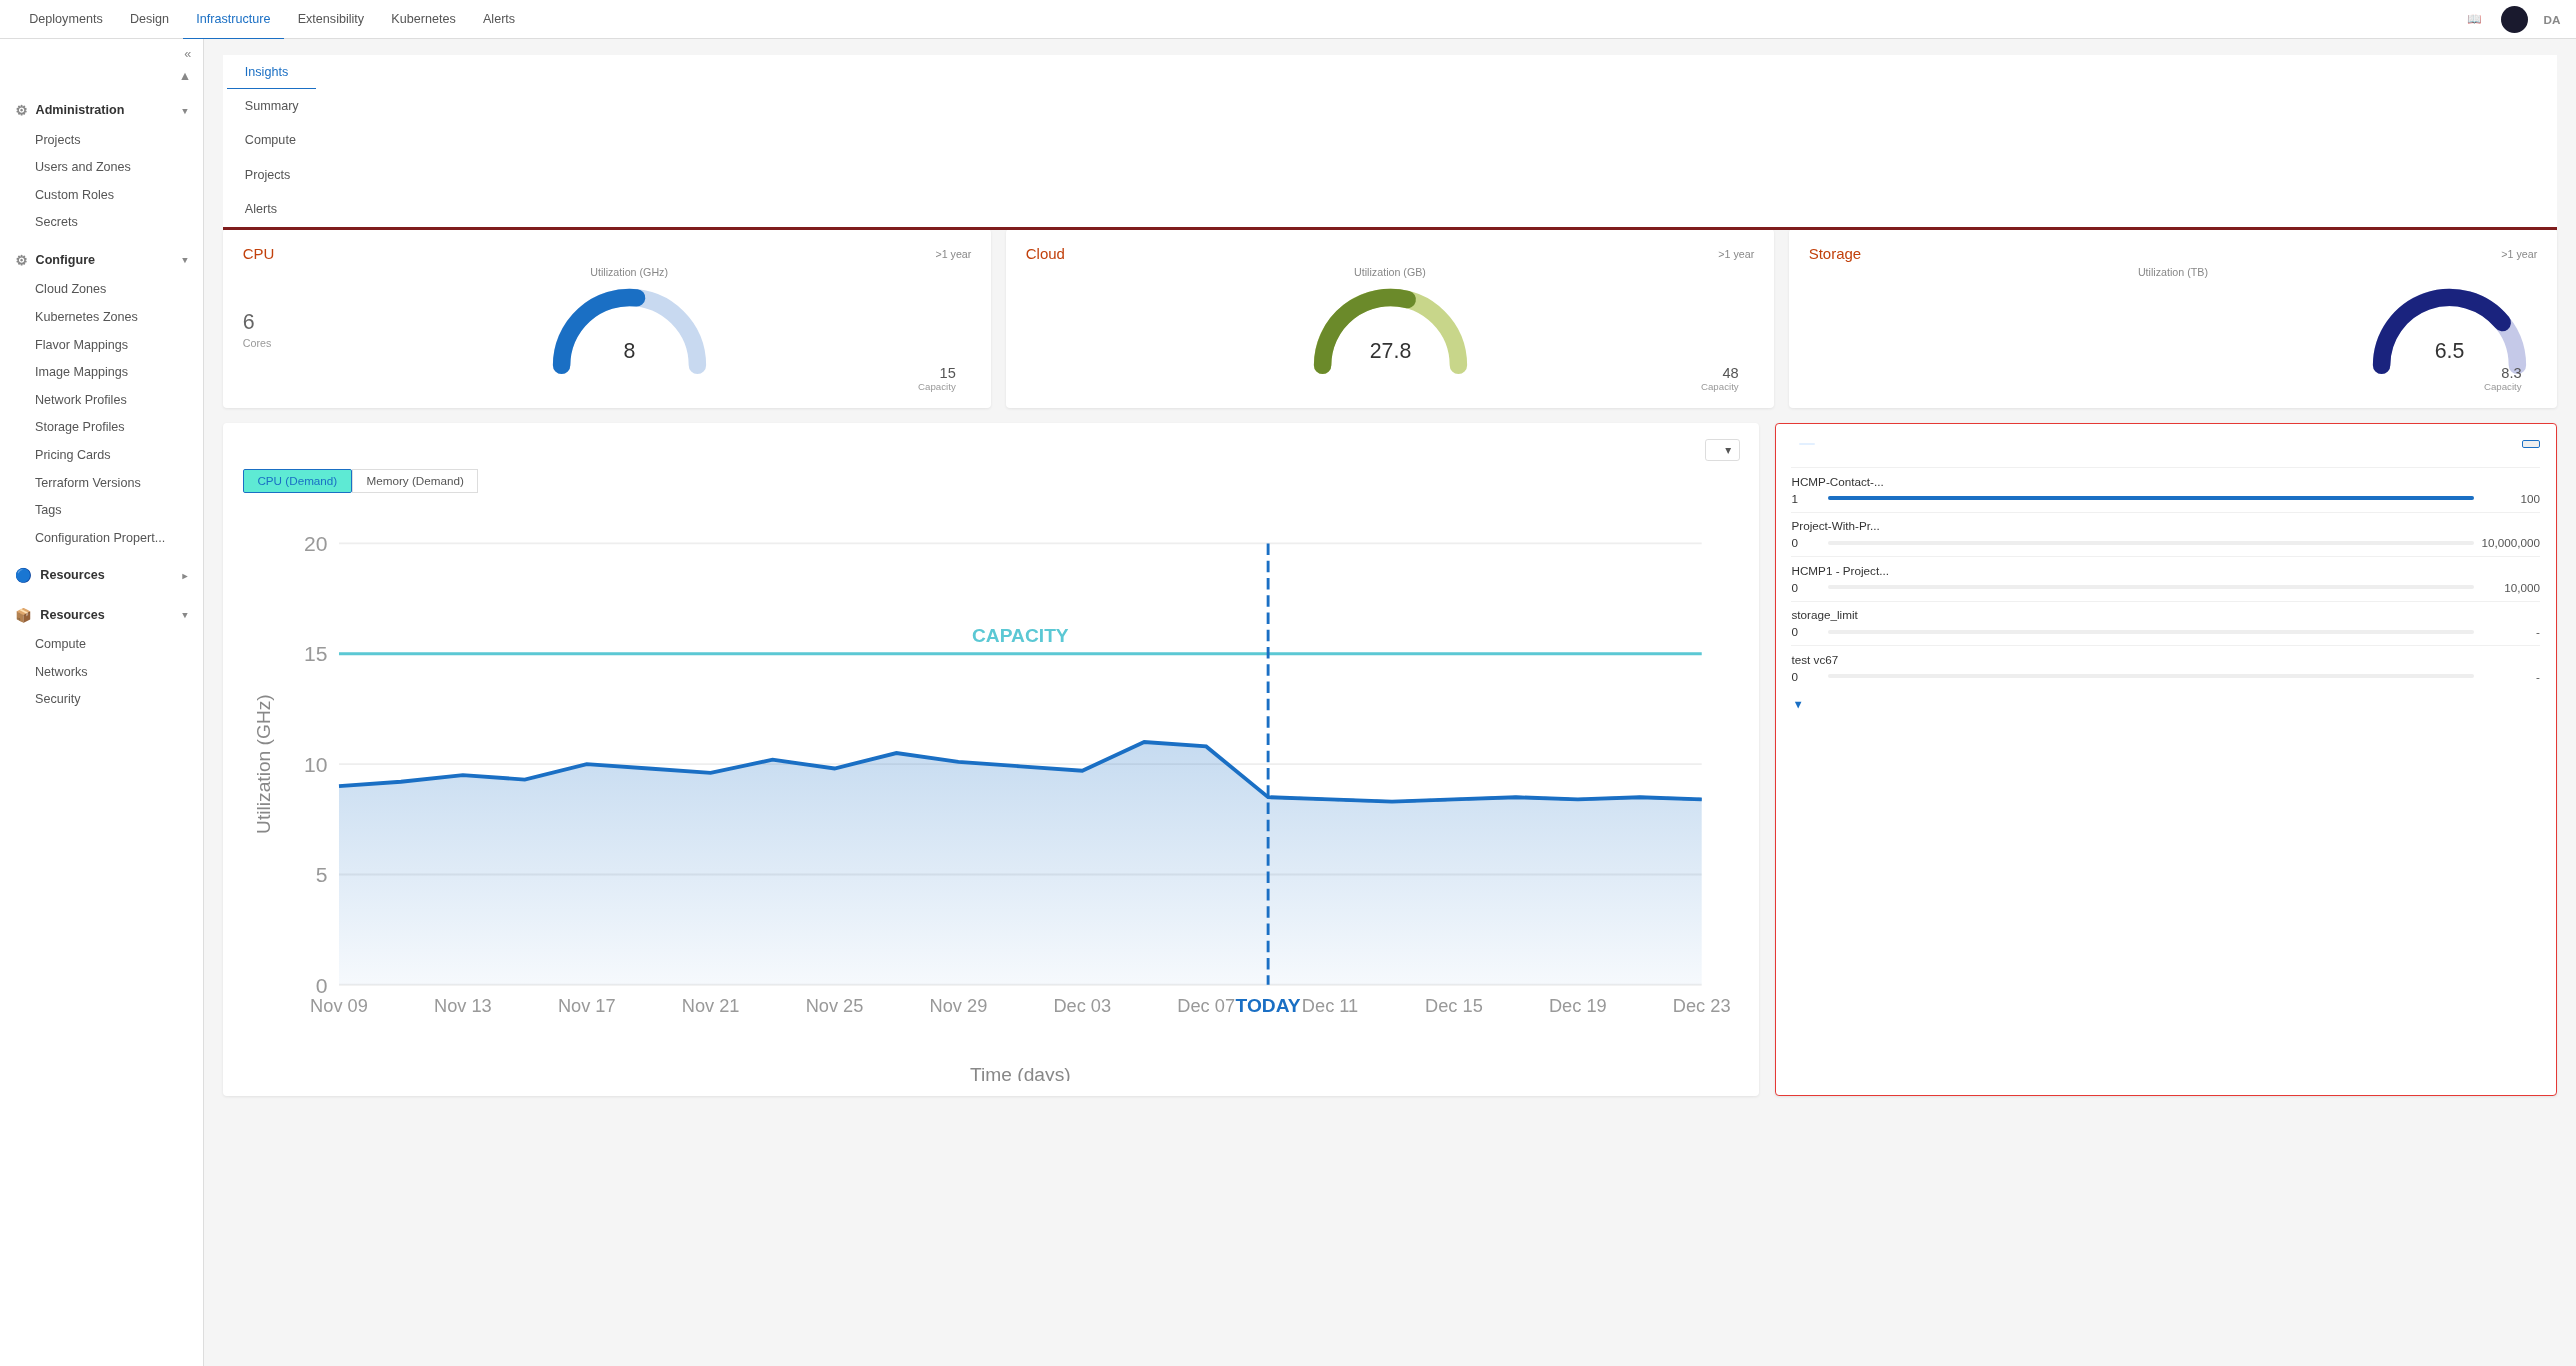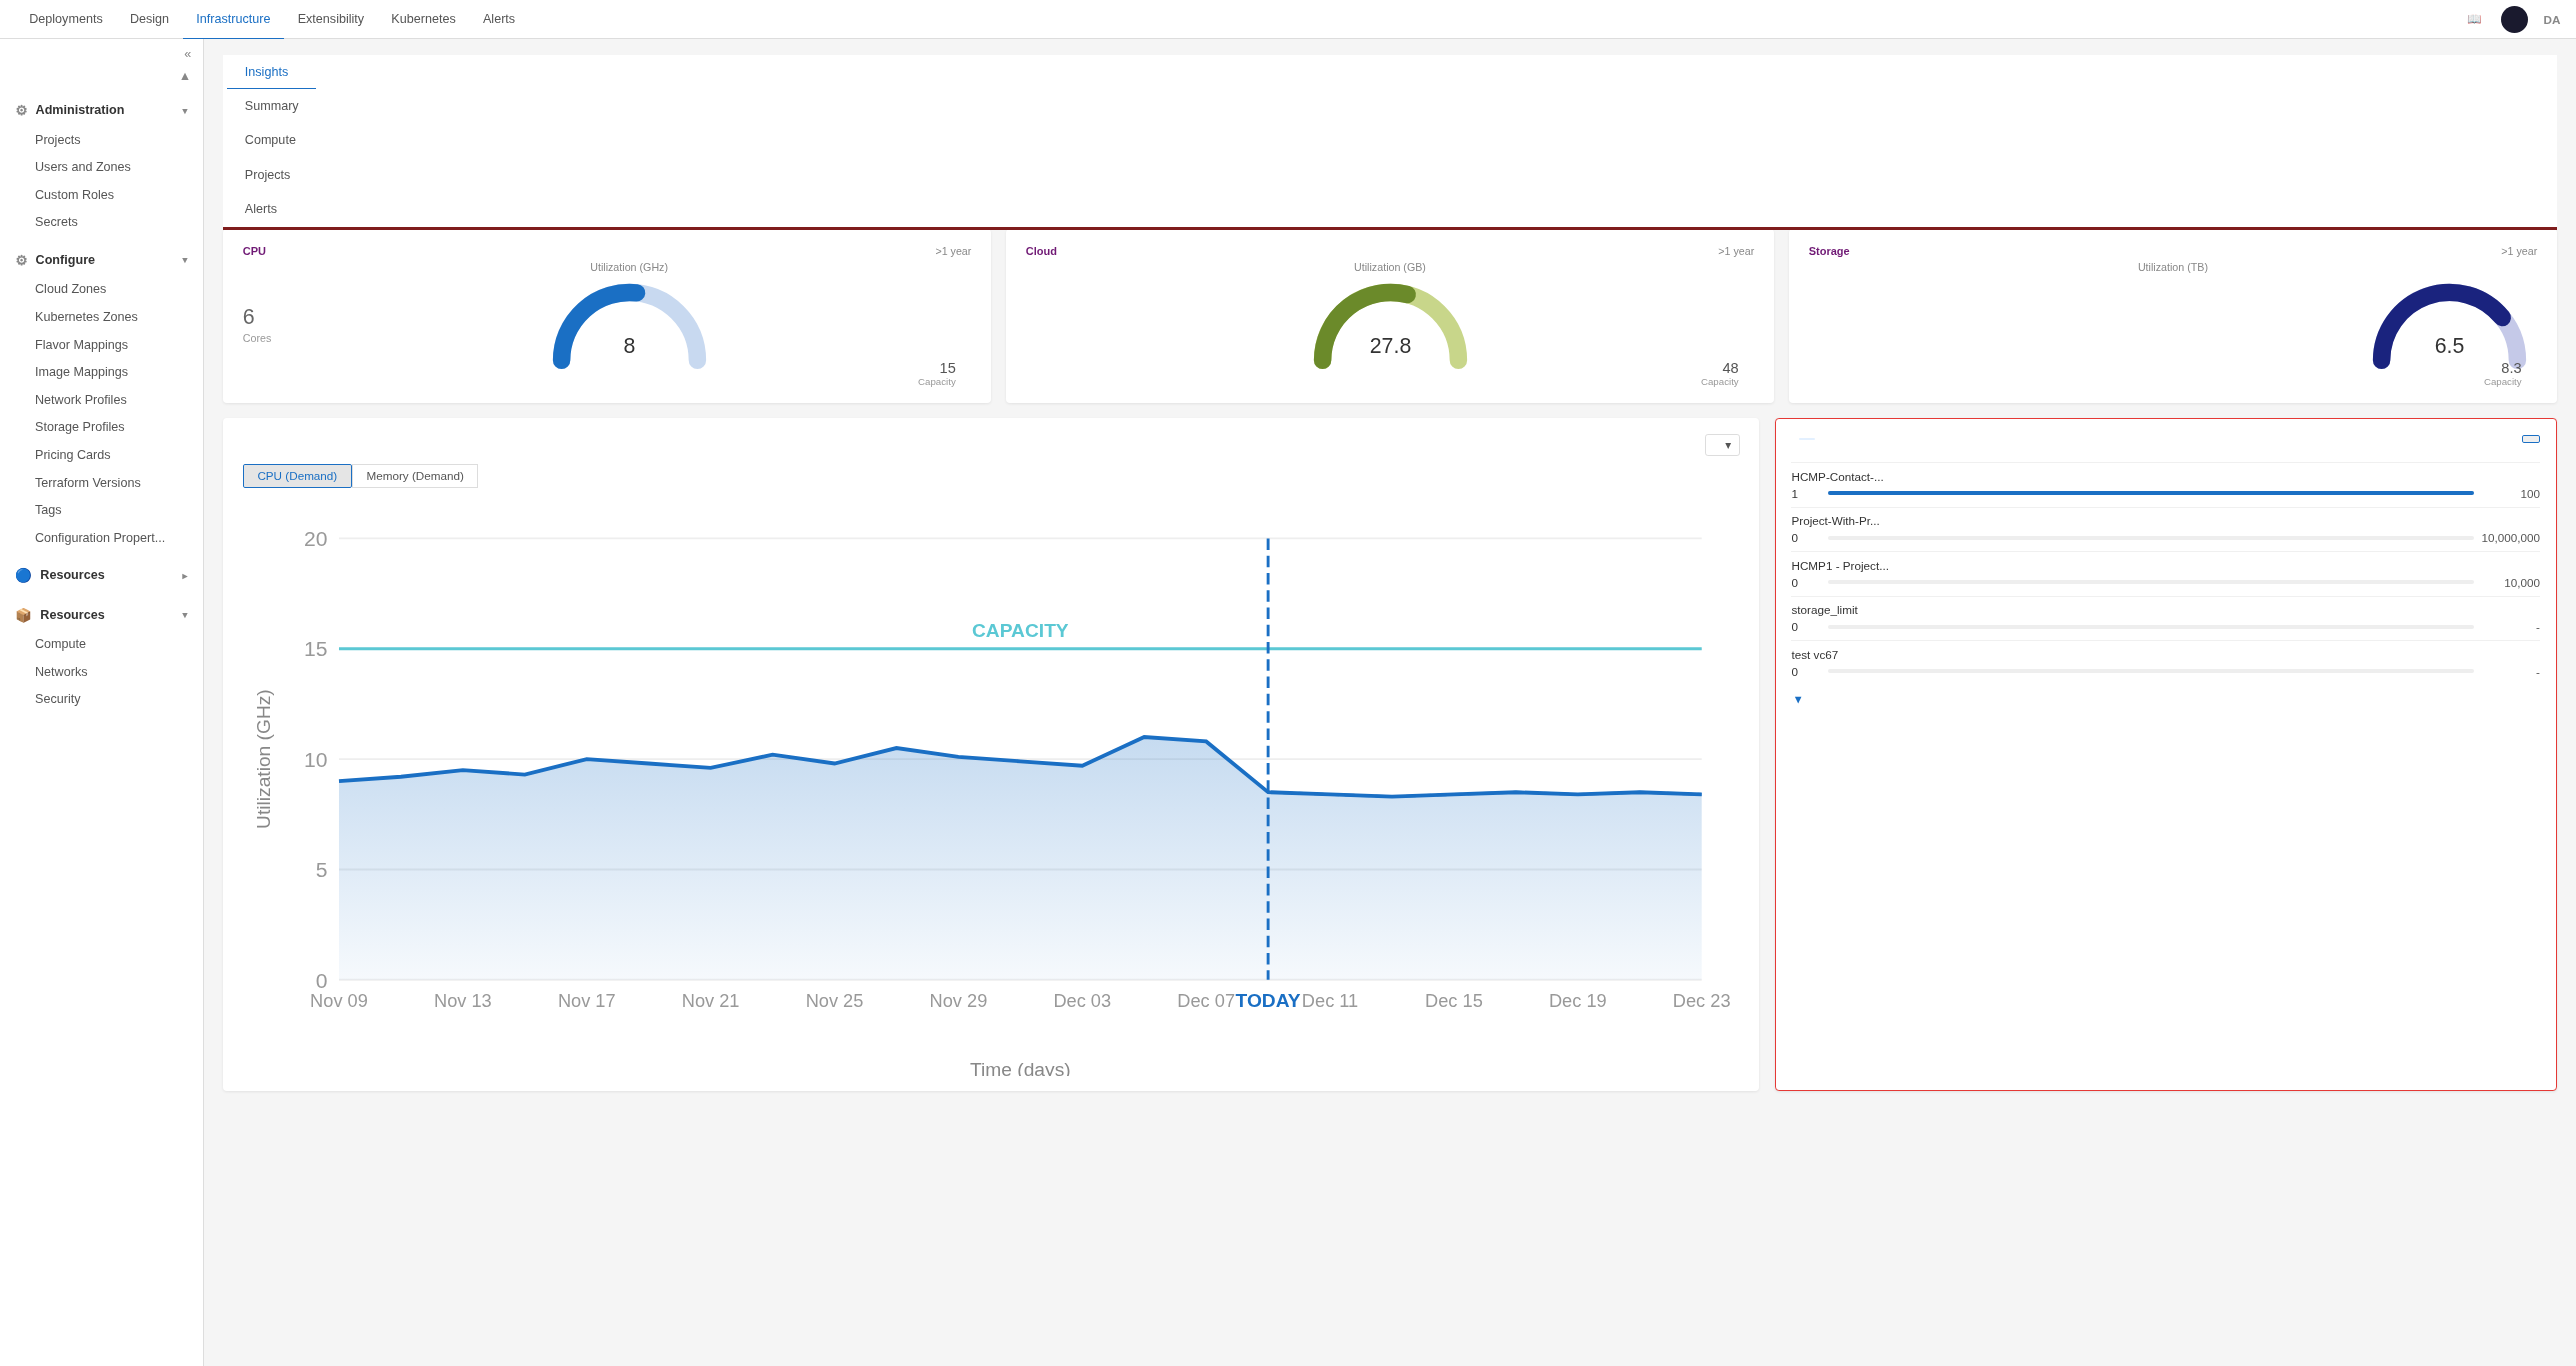--- a/index.html
+++ b/index.html
@@ -56,21 +56,21 @@
     }
     .sub-tab.active { color: #1a6fc4; border-bottom: 1.9px solid #1a6fc4; font-weight: 500; }
 
     
     .cards-row { display: flex; gap: 15.6px; margin-top: 15.6px; }
     .metric-card {
       background: #fff; border-radius: 3.9px; padding: 15.6px 19.4px;
       flex: 1; min-width: 0; box-shadow: 0 1px 2.9px rgba(0,0,0,0.08);
     }
     .metric-card-header { display: flex; justify-content: space-between; align-items: center; margin-bottom: 3.9px; }
-    .metric-title { font-size: 11px; font-weight: 700; color: #701a75; }
+    .metric-title { font-size: 15px; font-weight: 400; color: #c2410c; }
     .metric-period { font-size: 10.7px; color: #888; }
     .metric-value { font-size: 21.4px; font-weight: 300; color: #666; }
     .metric-label { font-size: 10.7px; color: #999; }
     .gauge-area { display: flex; align-items: center; gap: 15.6px; }
     .gauge-numbers { display: flex; flex-direction: column; gap: 1.9px; }
 
     
     .bottom-row { display: flex; gap: 15.6px; margin-top: 15.6px; }
     .chart-card {
       background: #fff; border-radius: 3.9px; padding: 15.6px 19.4px;
@@ -81,21 +81,21 @@
       flex: 1; box-shadow: 0 1px 2.9px rgba(0,0,0,0.08);
       border: 1.9px solid #e53935; min-width: 350px;
     }
 
     
     .chart-header { display: flex; justify-content: space-between; align-items: center; margin-bottom: 7.8px; }
     .chart-title { font-size: 14.6px; font-weight: 600; color: #222; }
     .duration-select { display: flex; align-items: center; gap: 5.8px; font-size: 11.7px; color: #555; border: 1px solid #ddd; padding: 2.9px 7.8px; border-radius: 2.9px; cursor: pointer; }
     .chart-tabs { display: flex; gap: 0; margin-bottom: 11.7px; }
     .chart-tab { padding: 4.9px 13.6px; font-size: 11.7px; cursor: pointer; border: 1px solid #ddd; color: #555; background: #fff; }
-    .chart-tab.active { background: #e5e5e5; border: 1px solid #1a6fc4; color: #1a6fc4; font-weight: 500; border-radius: 1.9px; }
+    .chart-tab.active { background: #5eead4; border: 1px solid #1a6fc4; color: #1a6fc4; font-weight: 500; border-radius: 1.9px; }
 
     
     .projects-header { display: flex; align-items: center; gap: 7.8px; margin-bottom: 11.7px; }
     .projects-title { font-size: 14.6px; font-weight: 600; color: #222; }
     .items-badge { background: #e3f0ff; color: #1a6fc4; border-radius: 9.7px; padding: 1px 7.8px; font-size: 10.7px; }
     .contact-owners-btn {
       margin-left: auto; color: #1a6fc4; font-size: 10.7px; font-weight: 600;
       border: 1px solid #1a6fc4; padding: 2.9px 7.8px; cursor: pointer; border-radius: 1.9px;
     }
     .proj-tabs { display: flex; gap: 0; border-bottom: 1px solid #ddd; margin-bottom: 7.8px; }

